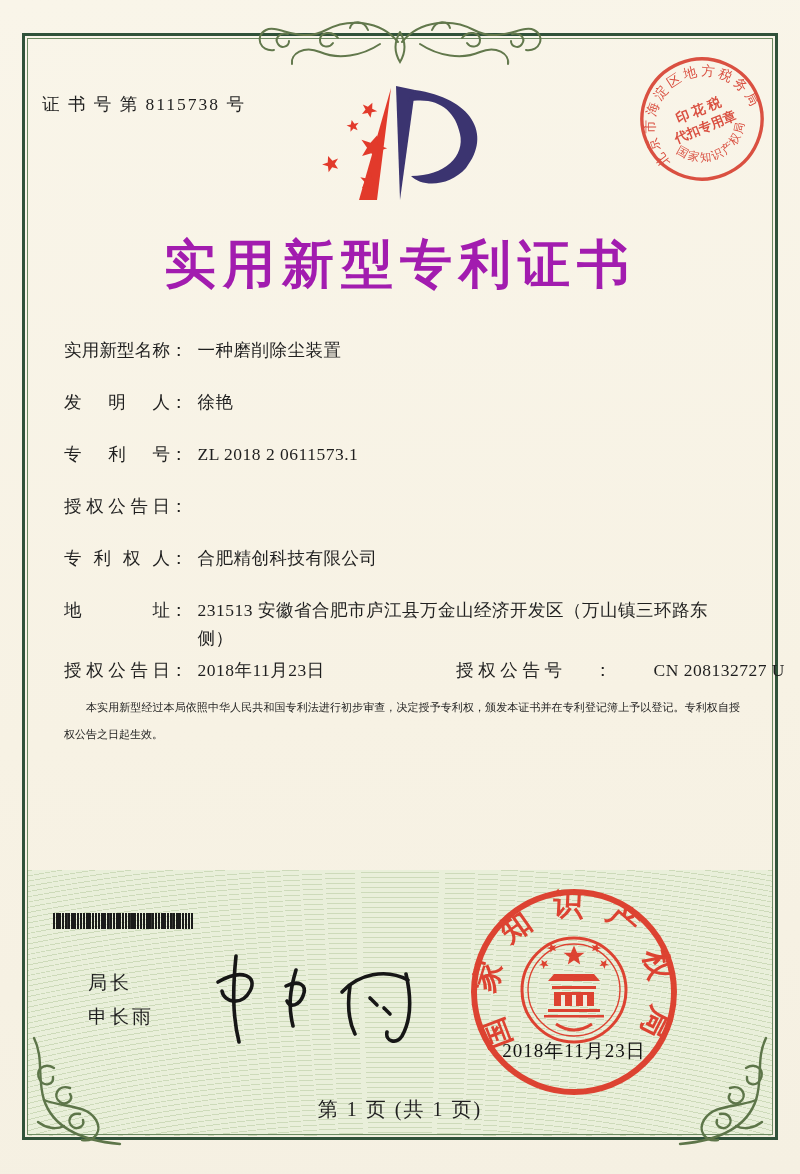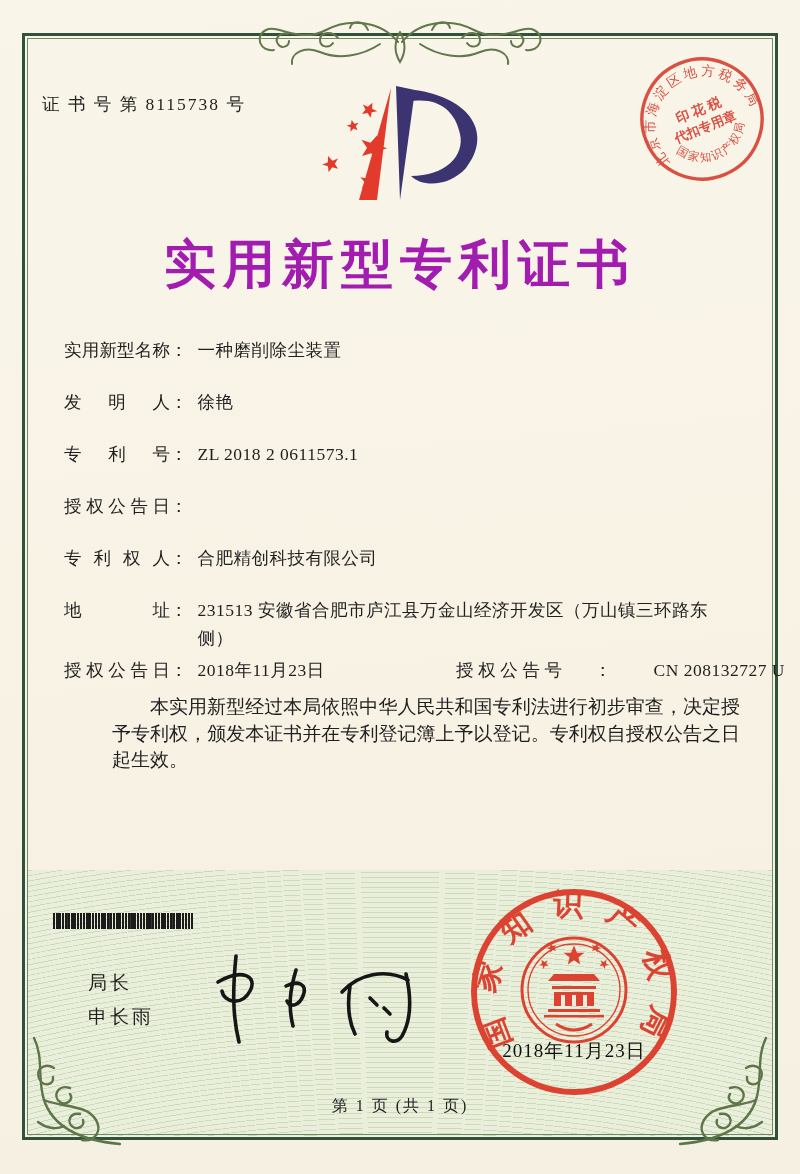--- a/index.html
+++ b/index.html
@@ -25,35 +25,35 @@
   .fields{left:64px;right:58px;top:336px;z-index:2;font-size:17.5px;line-height:28px;}
   .frow{display:flex;margin-bottom:24px;align-items:flex-start;}
   .flabel{flex:none;display:inline-block;width:106px;text-align:justify;text-align-last:justify;}
   .fcolon{flex:none;}
   .fvalue{flex:1;margin-left:10px;letter-spacing:.5px;}
   .row-addr{margin-bottom:4px;}
   .row-last{position:relative;}
   .pair2{position:absolute;left:392px;top:0;display:flex;gap:32px;}
   .pair2 .fvalue{flex:none;}
   
-  .bodytext{left:64px;right:60px;top:694px;z-index:2;font-size:19px;line-height:26.5px;text-align:justify;margin-left:48px;}
+  .bodytext{left:64px;right:60px;top:694px;z-index:2;font-size:11px;line-height:26.5px;text-align:justify;}
   .bodytext p{margin:0;text-indent:2em;}
   
   .barcode{left:53px;top:913px;width:140px;height:16px;z-index:2;
      background:
        repeating-linear-gradient(90deg,#1b1b1b 0 2px,rgba(0,0,0,0) 2px 3px),
        repeating-linear-gradient(90deg,#1b1b1b 0 1px,rgba(0,0,0,0) 1px 5px),
        repeating-linear-gradient(90deg,rgba(20,20,20,.85) 0 1px,rgba(0,0,0,0) 1px 7px);}
   .cm-title{left:88px;top:970px;font-size:19px;letter-spacing:3px;z-index:2;}
   .cm-name{left:88px;top:1004px;font-size:19px;letter-spacing:3px;z-index:2;text-align:right;}
   .sig{left:200px;top:946px;z-index:2;}
   .sealwrap{left:468px;top:886px;z-index:2;}
   .sealdate{left:468px;top:1038px;width:212px;text-align:center;font-size:19px;
             letter-spacing:1px;color:#111;z-index:3;}
-  .footer{left:0;top:1096px;width:100%;text-align:center;font-size:16px;letter-spacing:2px;z-index:2;}
+  .footer{left:0;top:1096px;width:100%;text-align:center;font-size:20px;letter-spacing:2px;z-index:2;}
   .stamp{left:635px;top:52px;z-index:2;transform:rotate(-22deg);}
   .logo{left:303px;top:82px;z-index:2;}
   .orn-top{left:228px;top:8px;z-index:2;}
   .orn-bl{left:24px;top:1028px;z-index:2;}
   .orn-br{right:24px;top:1028px;z-index:2;transform:scaleX(-1);}
   svg text{font-family:"Liberation Serif","DejaVu Serif",serif;}
 </style>
 </head>
 <body>
 

